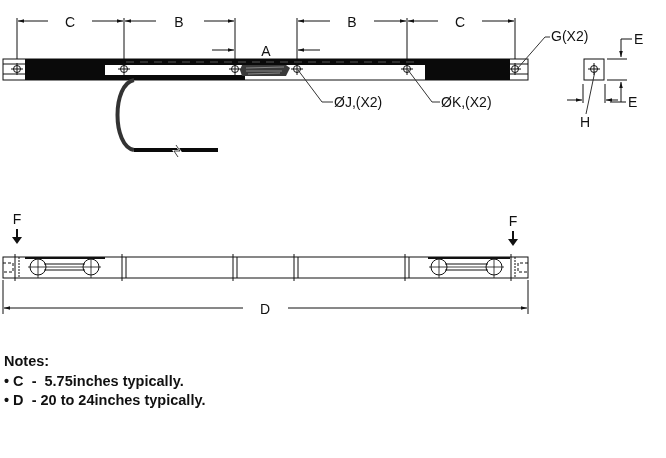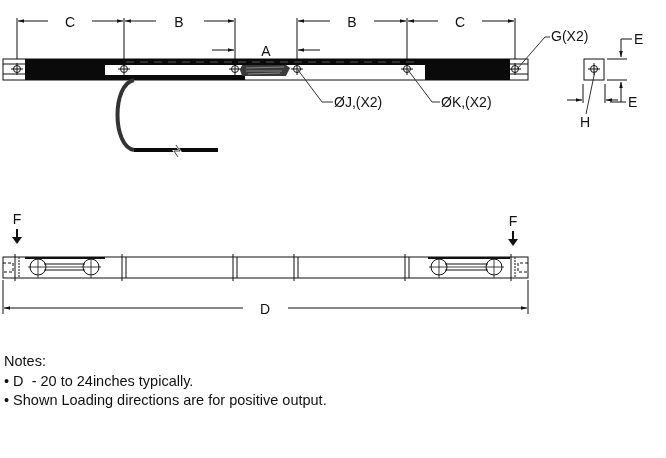--- a/index.html
+++ b/index.html
@@ -1,20 +1,20 @@
 <!DOCTYPE html>
 <html><head>
 <meta charset="utf-8">
 <style>
   html, body { margin: 0; padding: 0; background: #ffffff; }
   body { width: 666px; height: 458px; position: relative; overflow: hidden; font-family: "Liberation Sans", sans-serif; color: #000; }
   #drawing { position: absolute; left: 0; top: 0; width: 666px; height: 345px; }
   .lbl { font-family: "Liberation Sans", sans-serif; font-size: 14px; fill: #111; }
   .notes { position: absolute; left: 4px; top: 352px; font-size: 14.5px; line-height: 19.5px; color: #111; }
-  .notes div { white-space: pre; }
+  .notes div { white-space: pre; font-weight: bold; }
 </style>
 </head>
 <body>
 
 <svg id="drawing" width="666" height="345" viewBox="0 0 666 345" xmlns="http://www.w3.org/2000/svg">
   <defs>
     <marker id="arr" viewBox="0 0 10 10" refX="10" refY="5" markerWidth="9" markerHeight="6" orient="auto-start-reverse">
       <path d="M0,2 L10,5 L0,8 z" fill="#111"></path>
     </marker>
   </defs>
@@ -209,15 +209,15 @@
       <line x1="528" y1="280" x2="528" y2="314"></line>
       <line x1="243" y1="308" x2="4" y2="308" marker-end="url(#arr)"></line>
       <line x1="288" y1="308" x2="527" y2="308" marker-end="url(#arr)"></line>
     </g>
     <text class="lbl" x="265" y="314" text-anchor="middle">D</text>
   </g>
 </svg>
 
 <div class="notes">
   <div>Notes:</div>
+  <div>• C  -  5.75inches typically.</div>
   <div>• D  - 20 to 24inches typically.</div>
-  <div>• Shown Loading directions are for positive output.</div>
 </div>
 
 </body></html>

